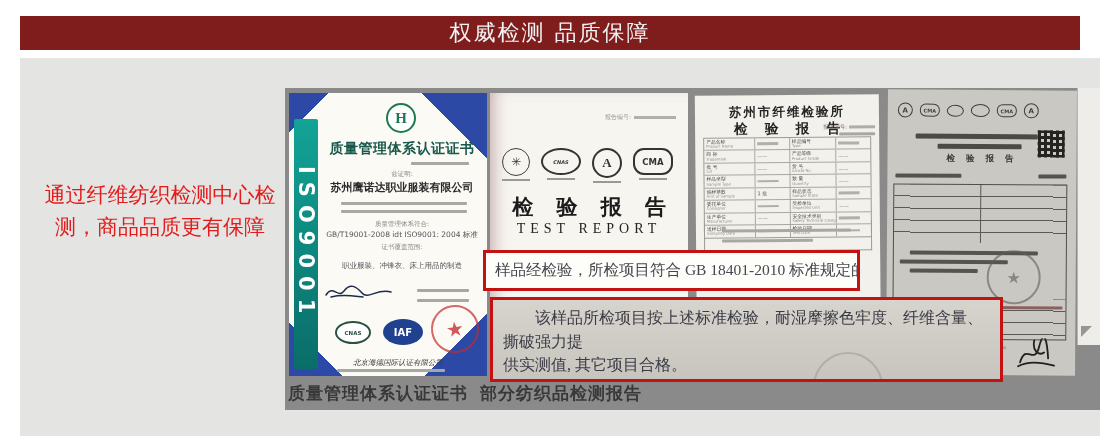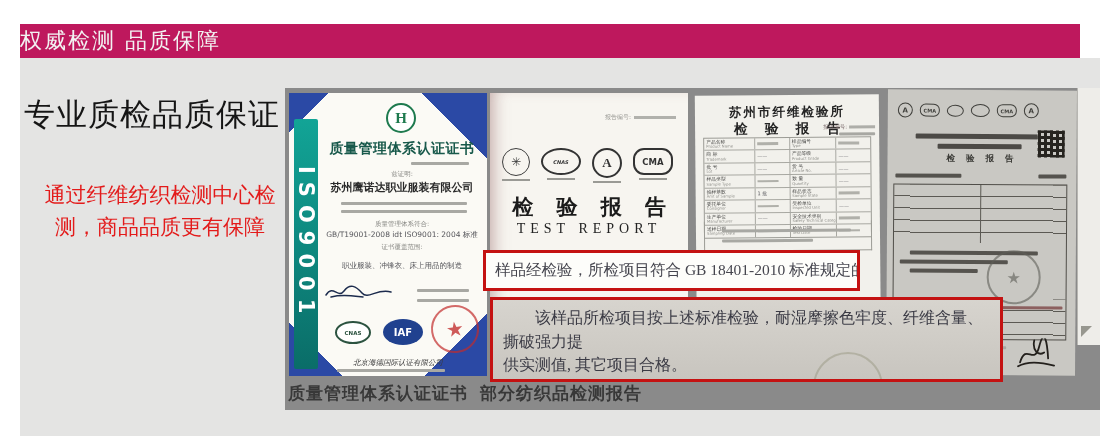--- a/index.html
+++ b/index.html
@@ -2,22 +2,22 @@
 <html><head>
 <meta charset="utf-8">
 <style>
   html,body{margin:0;padding:0;background:#fff;}
   .stage{position:relative;width:1100px;height:436px;overflow:hidden;background:#ffffff;
          font-family:"DejaVu Sans","Liberation Sans",sans-serif;-webkit-font-smoothing:antialiased;}
   .abs{position:absolute;box-sizing:border-box;}
   .bar{position:absolute;background:#a8a8a3;border-radius:1px;}
 
   
-  .banner{left:20px;top:24px;width:1060px;height:34px;background:#be185d;color:#f2f2f2;
-          display:flex;align-items:center;font-size:22px;letter-spacing:2px;}
+  .banner{left:20px;top:16px;width:1060px;height:34px;background:#7f1d1d;color:#f2f2f2;
+          display:flex;align-items:center;justify-content:center;font-size:22px;letter-spacing:2px;}
 
   
   .panel{left:20px;top:58px;width:1080px;height:378px;background:#e4e4e3;}
 
   
   .intro-title{left:4px;top:36px;width:270px;font-size:31px;color:#151515;letter-spacing:1px;white-space:nowrap;}
   .intro-desc{left:9px;top:121px;width:262px;font-size:21px;line-height:32px;color:#e31b1b;text-align:center;}
 
   
   .collage{left:265px;top:30px;width:815px;height:322px;background:#8a8a8a;overflow:hidden;}
@@ -133,21 +133,20 @@
 <body>
 
 <div class="stage">
 
   <div class="abs banner">
     <span>权威检测 品质保障</span>
   </div>
 
   <div class="abs panel">
 
-    <div class="abs intro-title">专业质检品质保证</div>
     <div class="abs intro-desc">
       <span>通过纤维纺织检测中心检</span><br>
       <span>测，商品品质更有保障</span>
     </div>
 
     <div class="abs collage">
 
       <div class="abs cert1">
         <div class="abs iso-band">
           <span>ISO9001</span>

